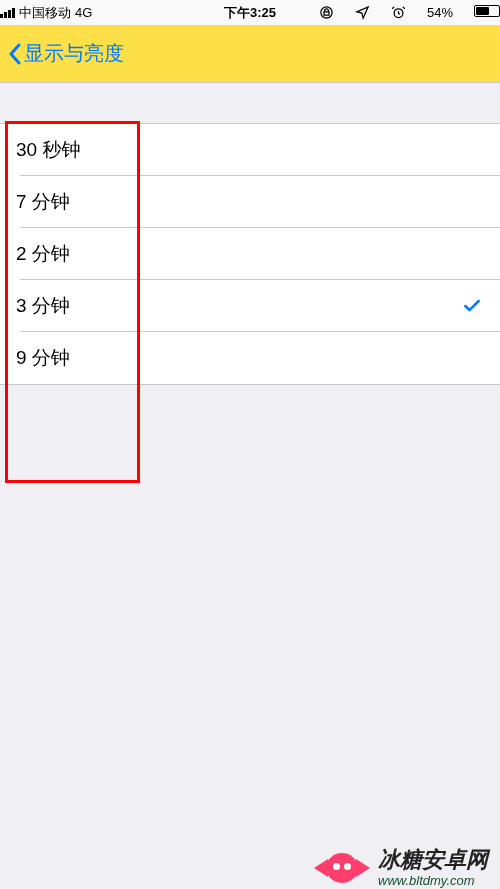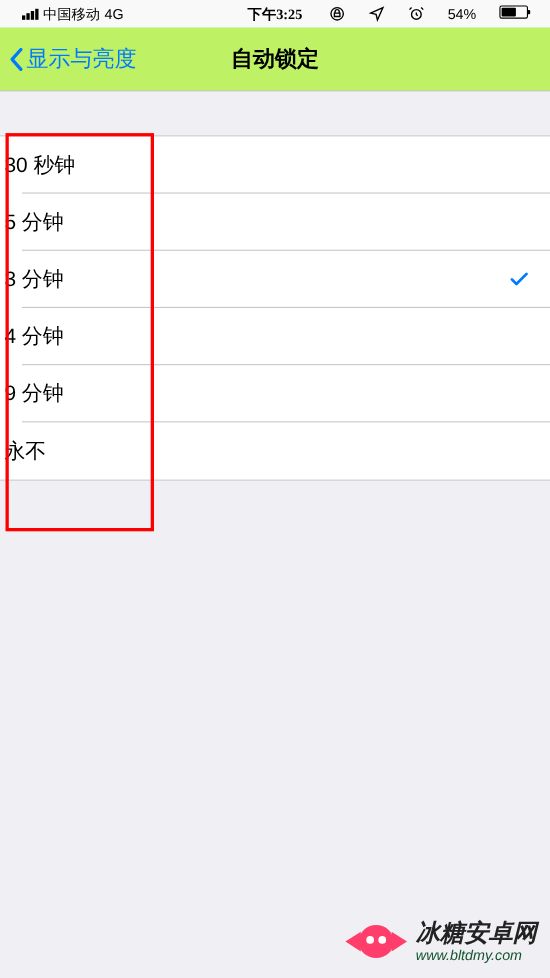--- a/index.html
+++ b/index.html
@@ -14,36 +14,35 @@
       background: #efeff4;
       position: relative;
       overflow: hidden;
     }
     .status-bar {
       height: 25px;
       background: #f9f9f9;
       display: flex;
       align-items: center;
       justify-content: space-between;
-      padding: 0 20px;
+      padding: 0 0;
       font-size: 13px;
       font-weight: 500;
       color: #000;
     }
     .status-left {
       display: flex;
       align-items: center;
       gap: 4px;
     }
     .status-center {
       position: absolute;
       left: 50%;
       transform: translateX(-50%);
       font-weight: 600;
-      font-family: Liberation Serif, serif;
     }
     .status-right {
       display: flex;
       align-items: flex-start;
       gap: 21px;
     }
     .signal-bars {
       display: flex;
       align-items: flex-end;
       gap: 1px;
@@ -79,21 +78,21 @@
       position: absolute;
       left: 1px;
       top: 1px;
       bottom: 1px;
       width: 54%;
       background: #000;
       border-radius: 1px;
     }
     .nav-bar {
       height: 58px;
-      background: #bef264;
+      background: #fde047;
       border-bottom: 1px solid #c8c7cc;
       display: flex;
       align-items: center;
       position: relative;
       padding: 0 8px;
     }
     .nav-back {
       display: flex;
       align-items: center;
       color: #007aff;
@@ -117,21 +116,21 @@
       margin-top: 40px;
       background: #fff;
       border-top: 1px solid #c8c7cc;
       border-bottom: 1px solid #c8c7cc;
     }
     .list-row {
       height: 52px;
       display: flex;
       align-items: center;
       justify-content: space-between;
-      padding: 0 18px 0 4px;
+      padding: 0 18px 0 16px;
       font-size: 19px;
       color: #000;
       position: relative;
       cursor: pointer;
     }
     .list-row:not(:last-child)::after {
       content: "";
       position: absolute;
       left: 20px;
       right: 0;
@@ -145,21 +144,21 @@
       color: #007aff;
     }
     .highlight-box {
       position: absolute;
       border: 3px solid #ff0000;
       pointer-events: none;
     }
     .watermark-logo {
       position: absolute;
       right: 12px;
-      bottom: 12px;
+      bottom: 0;
       display: flex;
       align-items: center;
       gap: 8px;
     }
     .candy-icon {
       width: 56px;
       height: 38px;
       position: relative;
     }
     .candy-body {
@@ -253,44 +252,40 @@
   </div>
 </div>
 
 <div class="nav-bar">
   <div class="nav-back">
     <svg class="chevron-left" viewBox="0 0 12 22" fill="none" stroke="#007aff" stroke-width="3" stroke-linecap="round" stroke-linejoin="round">
         <path d="M10 2L2 11l8 9"></path>
       </svg>
     <span>显示与亮度</span>
   </div>
-  <div class="nav-title">自动锁定</div>
 </div>
 
 <div class="list-group" id="options-list">
     <div class="list-row">
       <span>30 秒钟</span>
     </div>
     <div class="list-row">
-      <span>5 分钟</span>
+      <span>7 分钟</span>
+    </div>
+    <div class="list-row">
+      <span>2 分钟</span>
     </div>
     <div class="list-row">
       <span>3 分钟</span>
       <svg class="checkmark" viewBox="0 0 24 24">
         <path d="M4 12l5 5L20 6" fill="none" stroke="#007aff" stroke-width="3" stroke-linecap="round" stroke-linejoin="round"></path>
       </svg>
     </div>
     <div class="list-row">
-      <span>4 分钟</span>
-    </div>
-    <div class="list-row">
       <span>9 分钟</span>
-    </div>
-    <div class="list-row">
-      <span>永不</span>
     </div>
   </div>
 
 <div class="highlight-box" id="highlight-box" style="top: 121px; left: 5px; width: 135px; height: 362px;"></div>
 
 <div class="watermark-logo">
   <div class="candy-icon">
     <div class="candy-wrap l"></div>
     <div class="candy-body">
         <div class="candy-eye l"></div>

